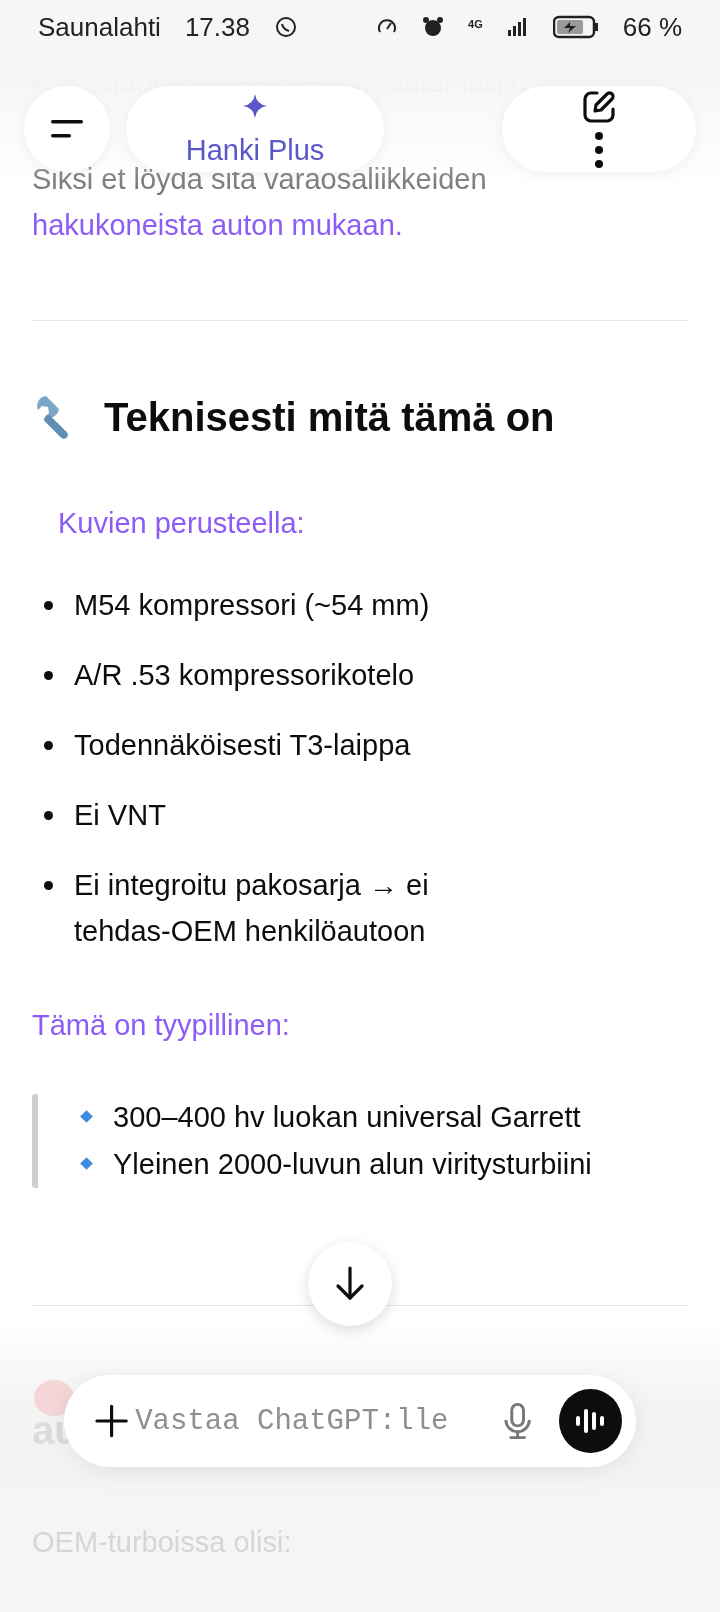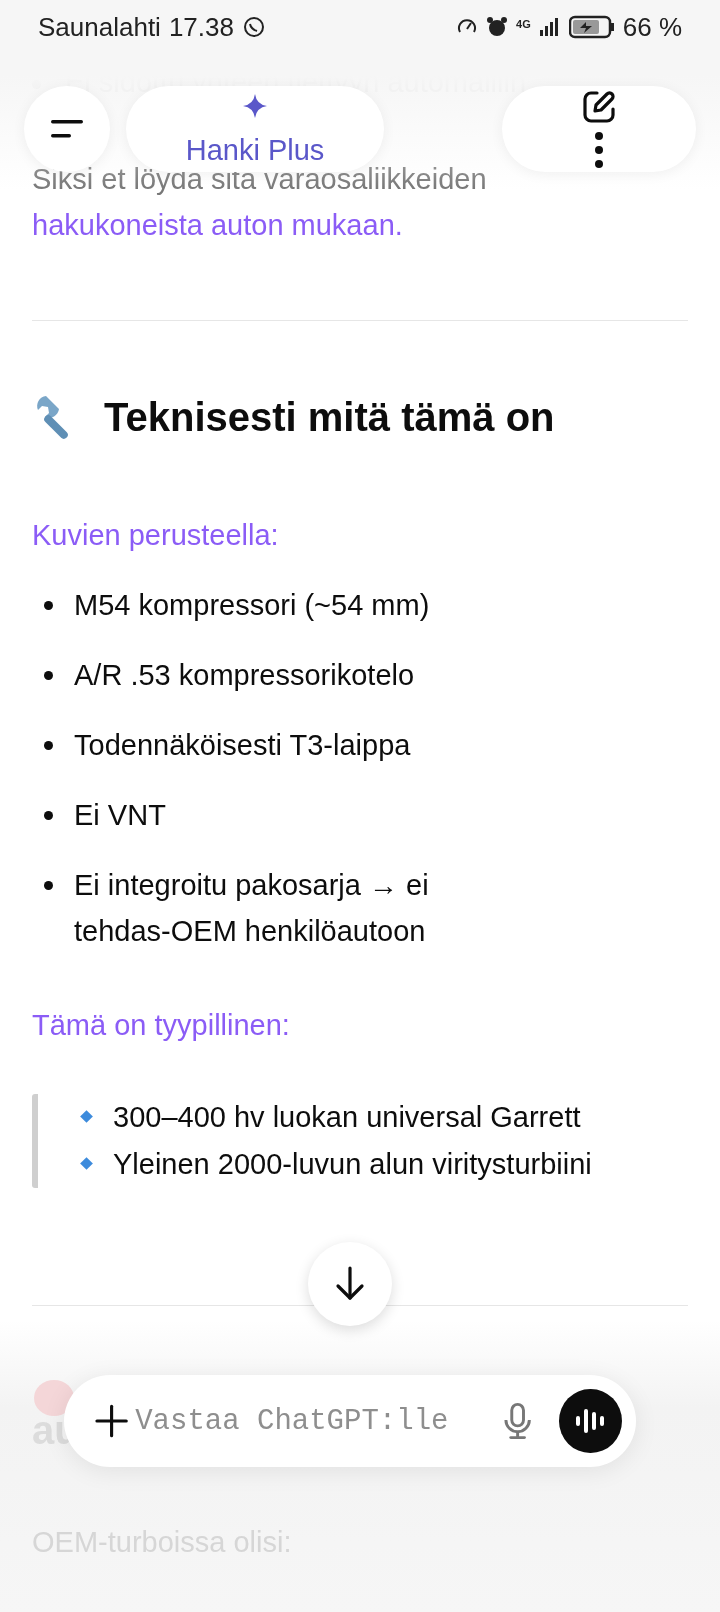--- a/index.html
+++ b/index.html
@@ -26,21 +26,21 @@
   .quote .q { font-size: 29px; line-height: 47px; display: block; }
   .diamond { display: inline-block; width: 9px; height: 9px; background: #3d8bdc; transform: rotate(45deg); margin: 0 22px 6px 12px; vertical-align: middle; }
 
   
   .pill { position: absolute; background: #fff; border-radius: 44px; box-shadow: 0 2px 14px rgba(0,0,0,0.06); display: flex; align-items: center; justify-content: center; flex-direction: column; }
   .menu-btn { left: 24px; top: 86px; width: 86px; height: 86px; }
   .plus-btn { left: 126px; top: 86px; width: 258px; height: 86px; gap: 14px; color: #5a57c9; font-size: 29px; }
   .right-pill { left: 502px; top: 86px; width: 194px; height: 86px; justify-content: space-around; padding: 0 16px; }
 
   .statusbar { position: absolute; left: 0; top: 0; width: 720px; height: 54px; display: flex; align-items: center; justify-content: space-between; padding: 0 38px; font-size: 26px; color: #222; }
-  .sb-left, .sb-right { display: flex; align-items: center; gap: 8px; }
+  .sb-left, .sb-right { display: flex; align-items: center; gap: 24px; }
 
   .fade-top { position: absolute; left: 0; top: 0; width: 720px; height: 190px; background: linear-gradient(#f6f6f6 40%, rgba(246,246,246,0)); }
 
   .scroll-btn { position: absolute; left: 308px; top: 1242px; width: 84px; height: 84px; border-radius: 50%; background: #fff; box-shadow: 0 4px 14px rgba(0,0,0,0.14); display: flex; align-items: center; justify-content: center; }
 
   .fade-bottom { position: absolute; left: 0; top: 1320px; width: 720px; height: 292px; background: linear-gradient(rgba(245,245,245,0), #f3f3f3 30%, #f6f6f6); }
 
   .composer { position: absolute; left: 64px; top: 1375px; width: 572px; height: 92px; background: #fff; border-radius: 46px; box-shadow: 0 4px 24px rgba(0,0,0,0.08); display: flex; align-items: center; padding: 0 14px 0 30px; }
   .composer input { border: none; outline: none; flex: 1; font-size: 29px; color: #333; margin-left: 6px; background: transparent; font-family: Liberation Mono, monospace; }
   .composer input::placeholder { color: #8e8e8e; }
@@ -60,21 +60,21 @@
 
   <div class="heading">
     <svg class="wrench" viewBox="0 0 50 50">
       <path d="M14 4 a10 10 0 0 0 -8 14 l4 -4 l6 1 l1 6 l-4 4 a10 10 0 0 0 14 -8 z" fill="#7aa6c8"></path>
       <rect x="20" y="20" width="8" height="30" rx="4" transform="rotate(-45 24 35)" fill="#5f8fb5"></rect>
       <circle cx="40" cy="42" r="2.5" fill="#fff"></circle>
     </svg>
     <span>Teknisesti mitä tämä on</span>
   </div>
 
-  <div class="para" style="top:512px;">Kuvien perusteella:</div>
+  <div class="para" style="top:500px;margin-left:26px;">Kuvien perusteella:</div>
 
   <ul class="bullets">
     <li><span class="b"></span><span>M54 kompressori (~54 mm)</span></li>
     <li><span class="b"></span><span>A/R .53 kompressorikotelo</span></li>
     <li><span class="b"></span><span>Todennäköisesti T3-laippa</span></li>
     <li><span class="b"></span><span>Ei VNT</span></li>
     <li style="width:480px;"><span class="b"></span><span>Ei integroitu pakosarja → ei tehdas-OEM henkilöautoon</span></li>
   </ul>
 
   <div class="para" style="top:1002px;">Tämä on tyypillinen:</div>

